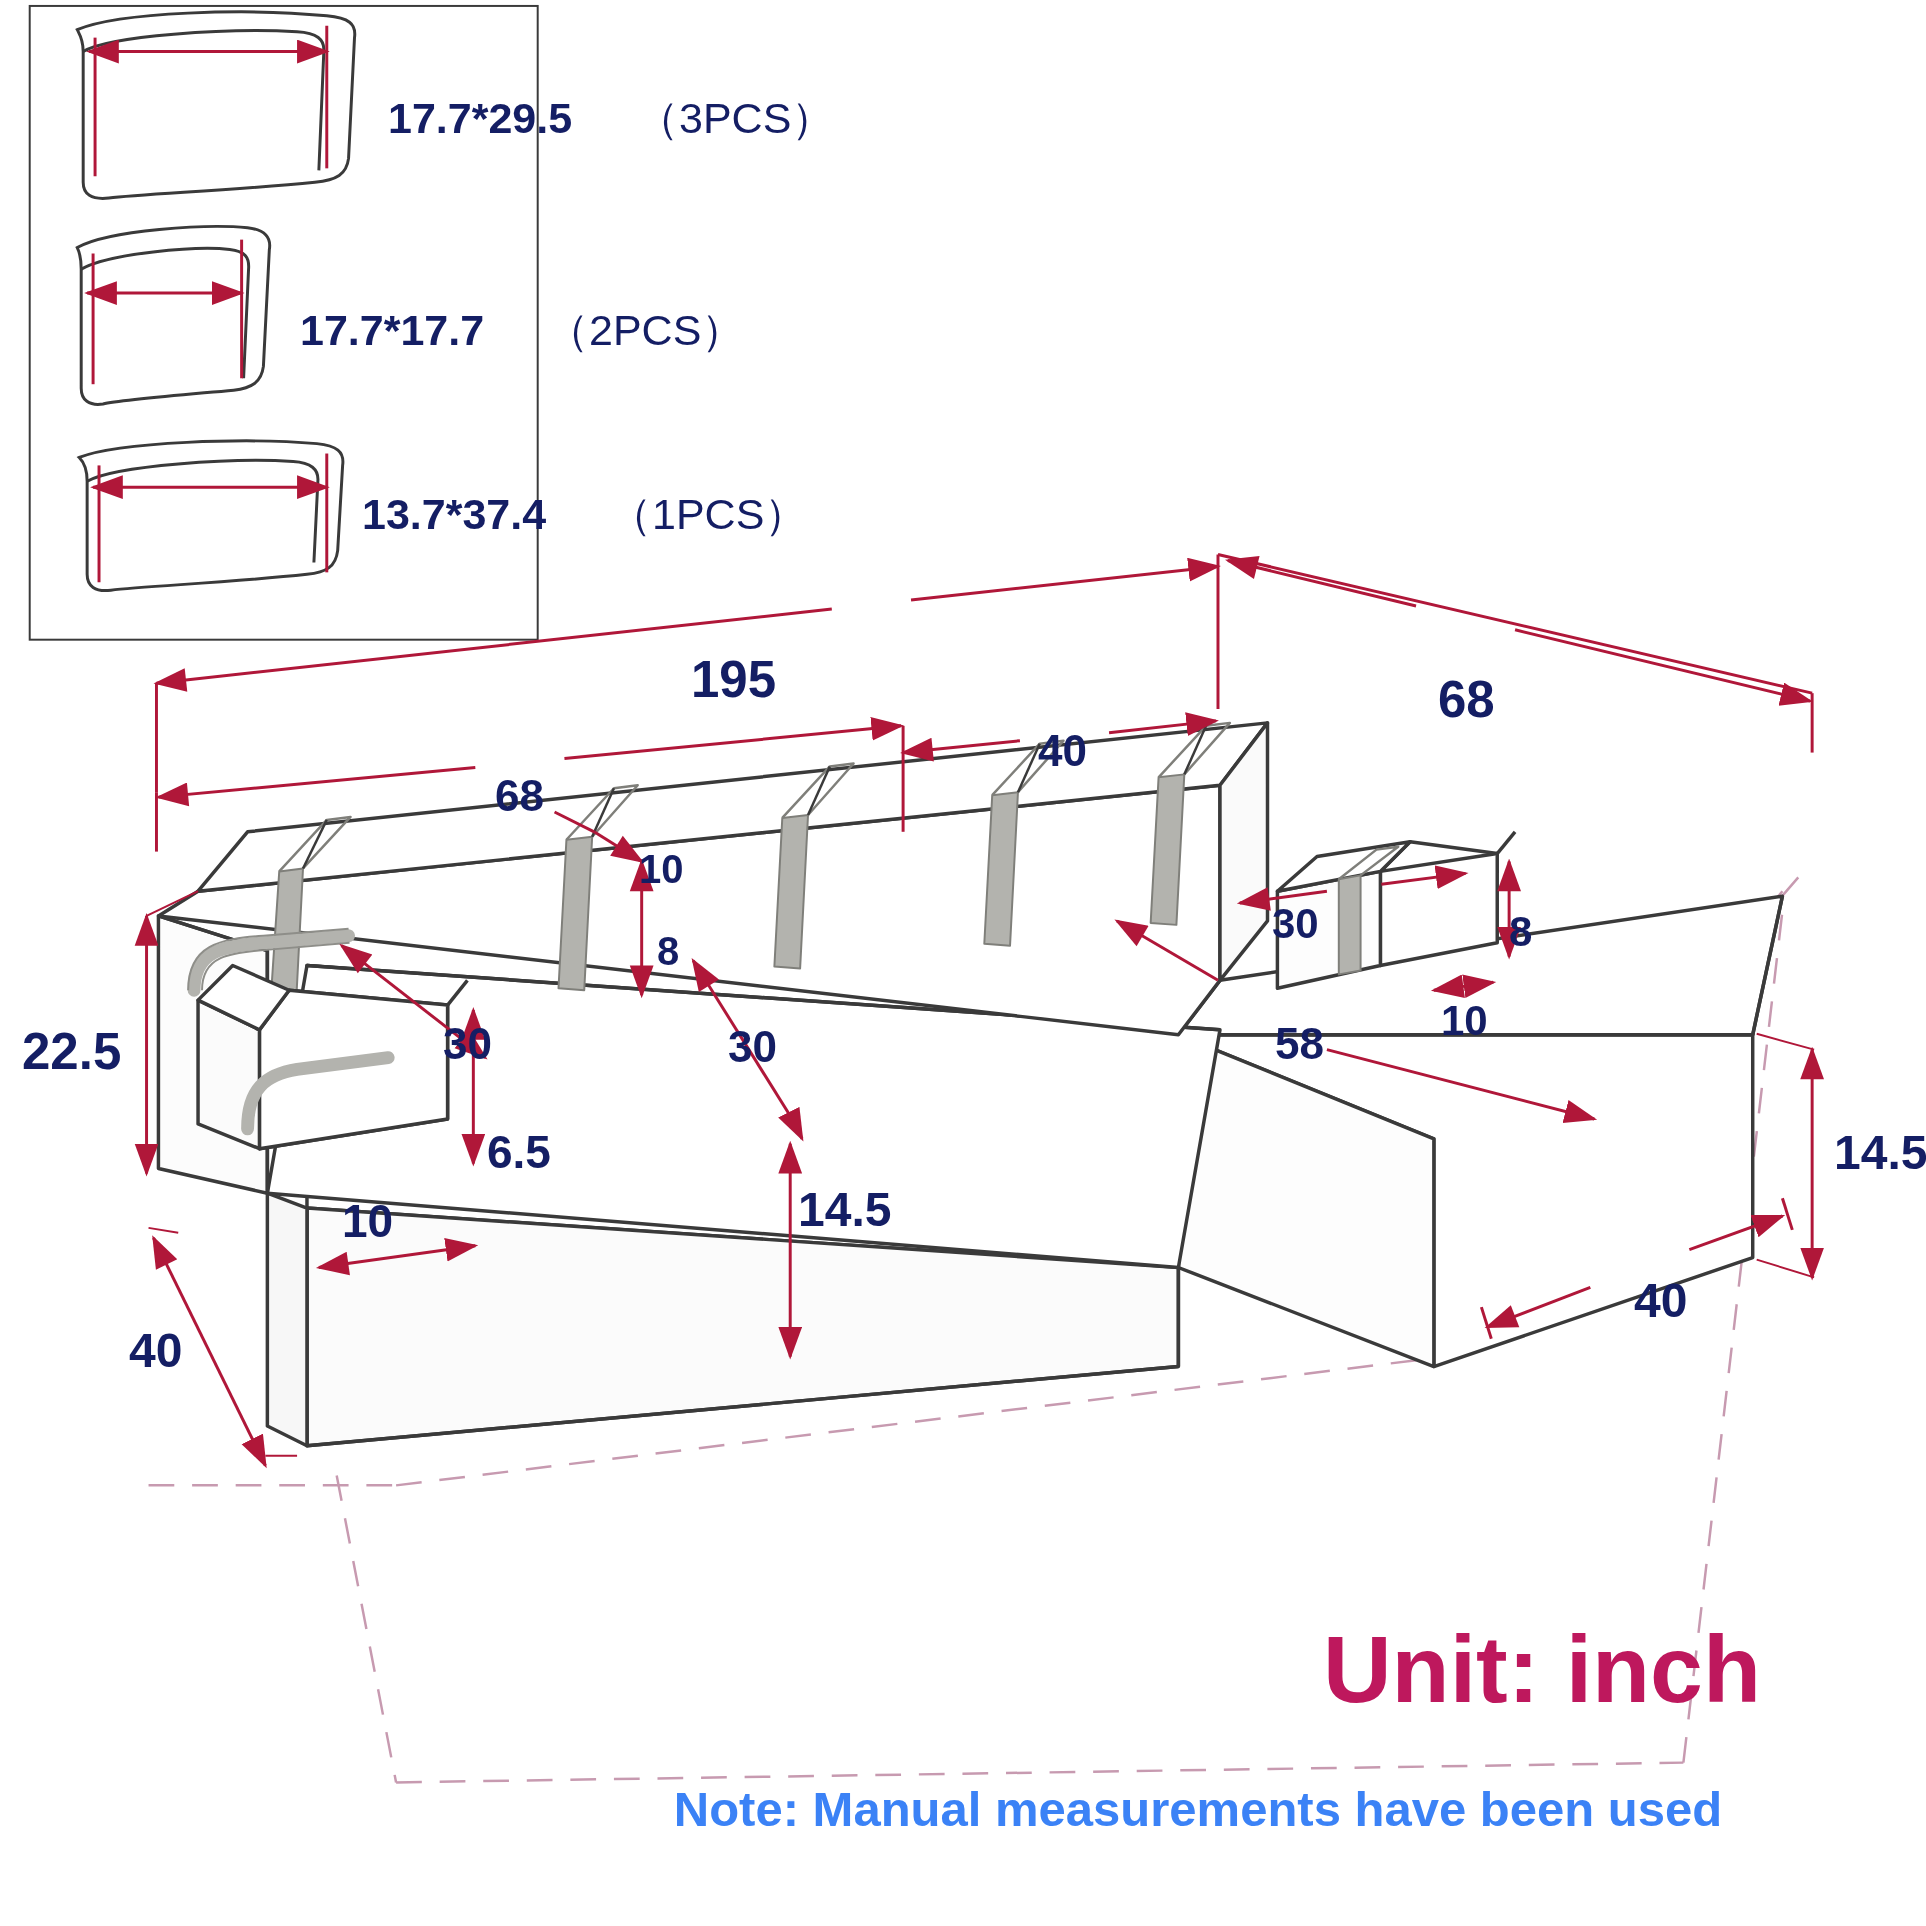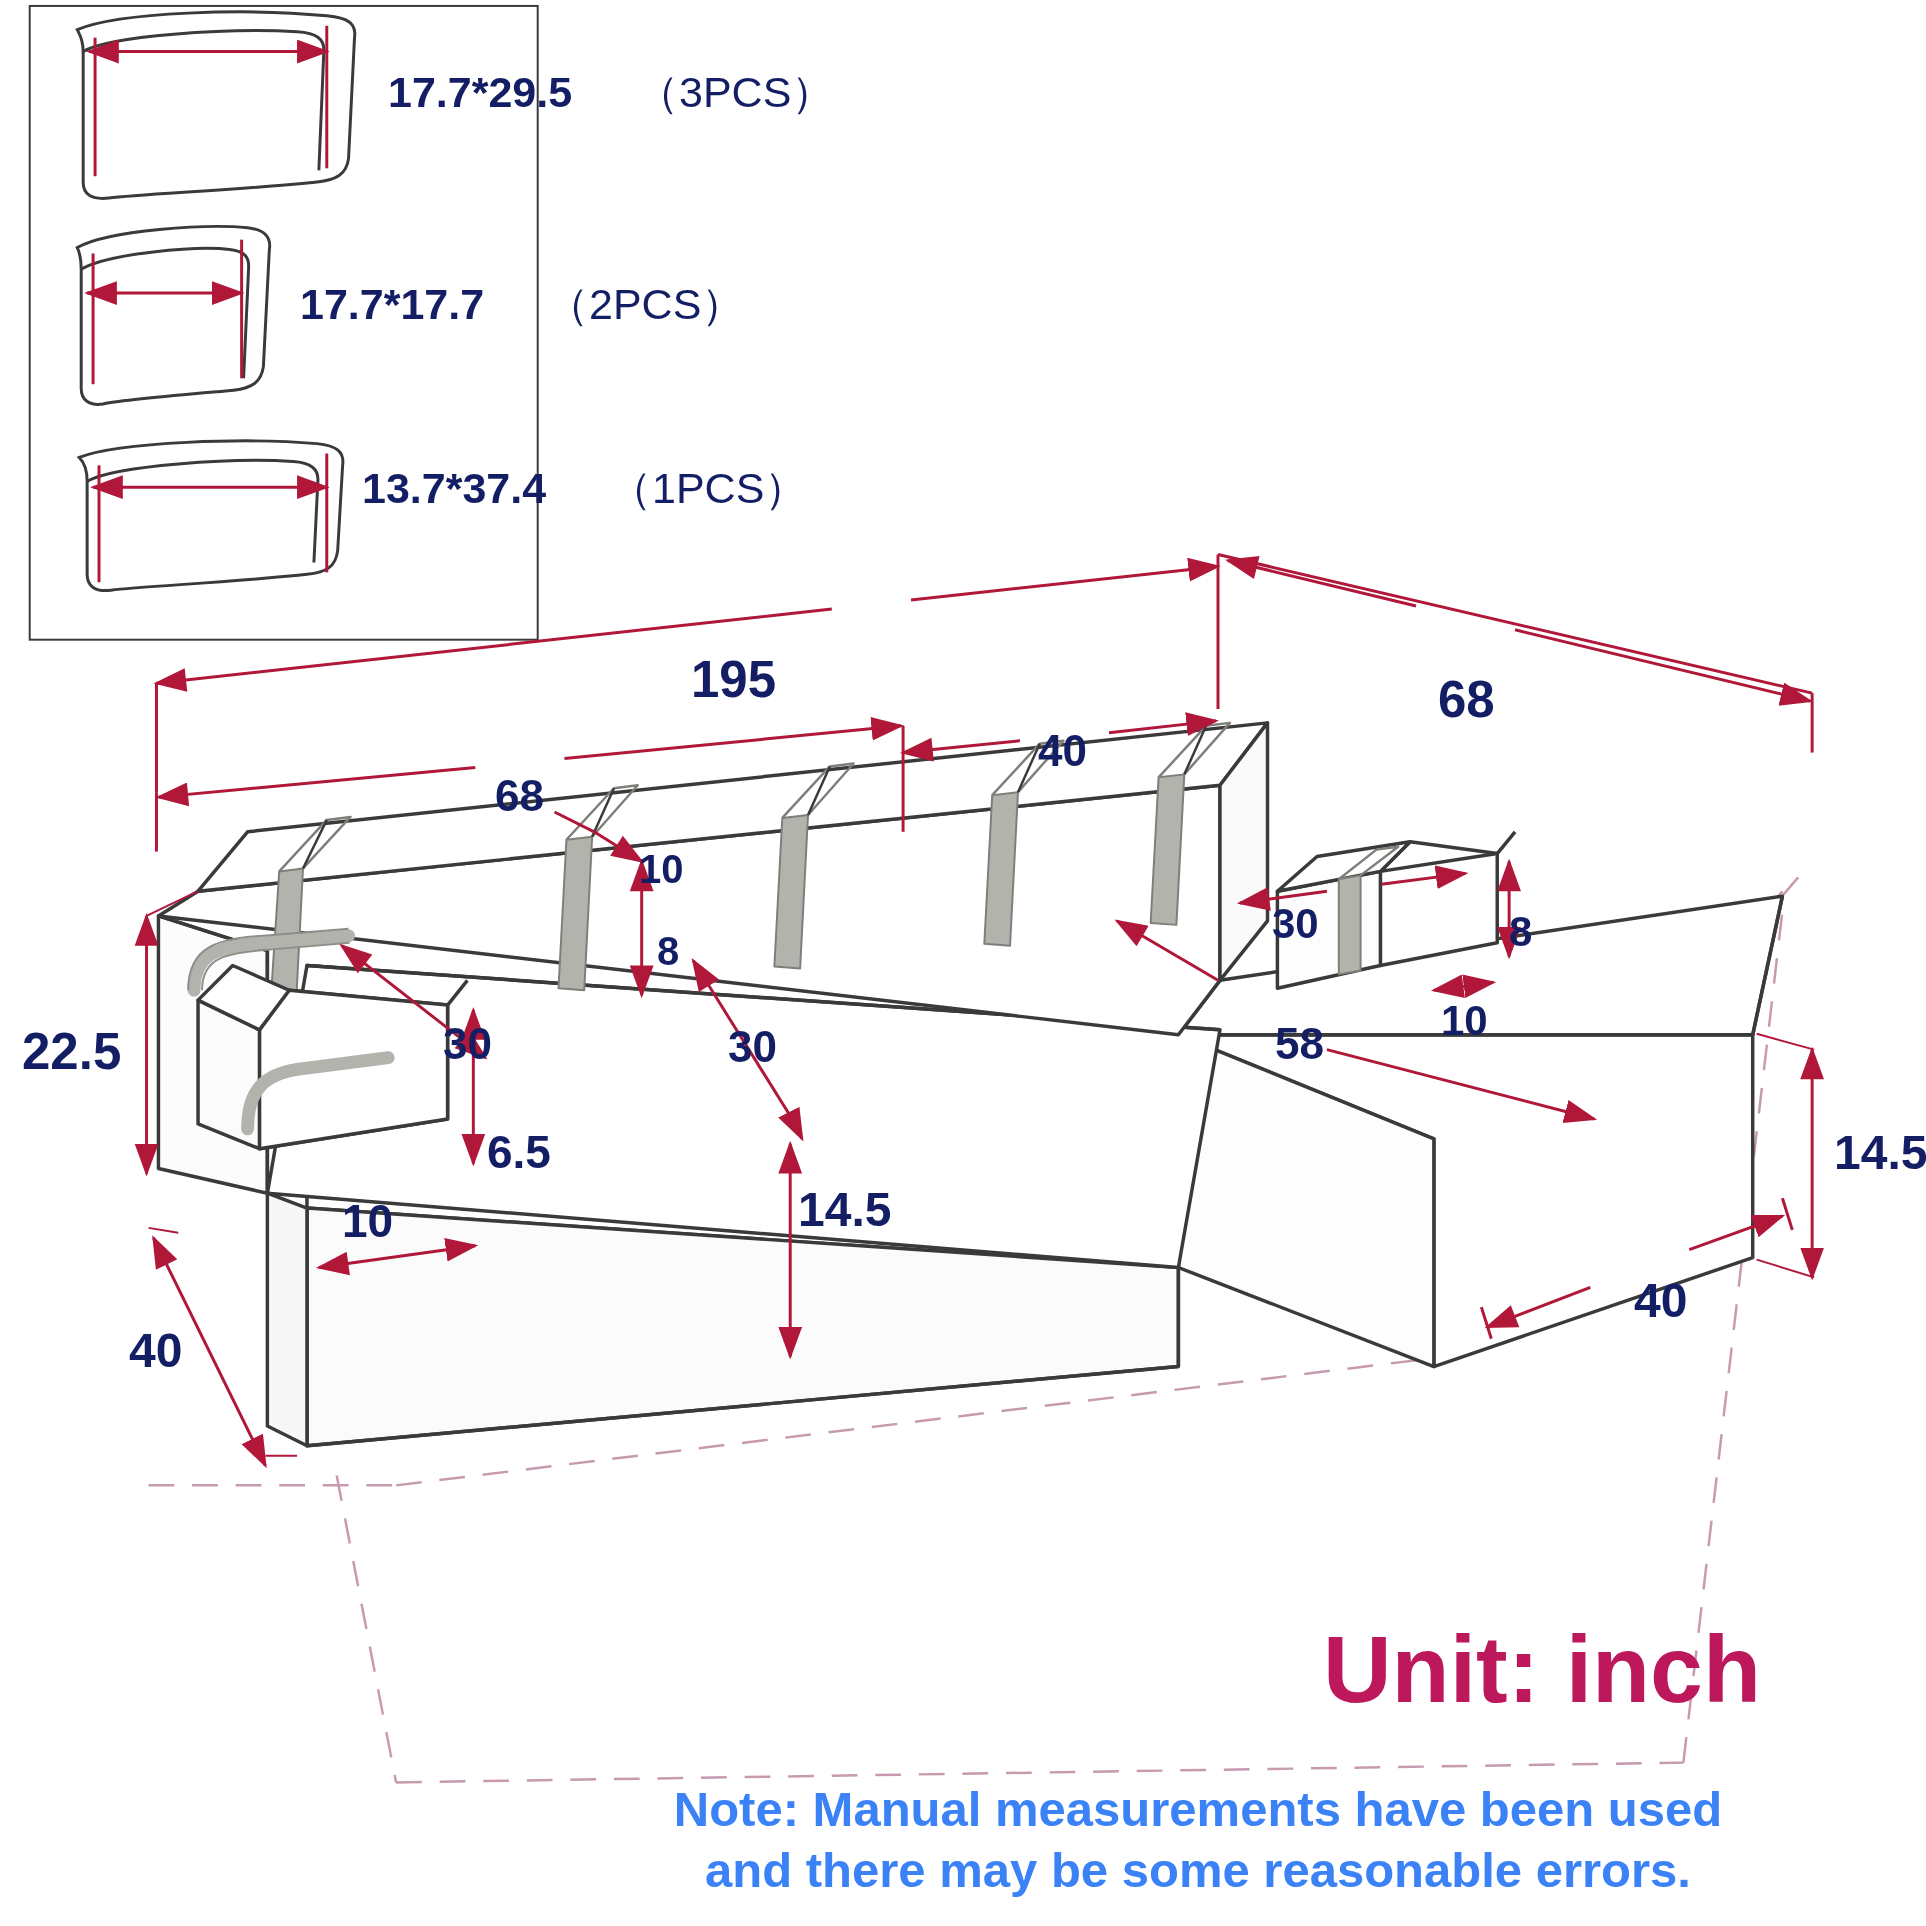--- a/index.html
+++ b/index.html
@@ -20,20 +20,21 @@
     white-space:nowrap;
     line-height:1;
   }
   .pillow-label{
     position:absolute;
     color:#141e64;
     font-weight:bold;
     font-family:"Liberation Sans", sans-serif;
     white-space:nowrap;
     line-height:1;
+    margin-top:26px;
   }
   .unit-text{
     position:absolute;
     color:#be185d;
     font-weight:bold;
     font-family:"Liberation Sans", sans-serif;
     white-space:nowrap;
     line-height:1;
   }
   .note-text{
@@ -300,16 +301,15 @@
 
   <div class="dimtext" style="left:1834px;top:1129px;font-size:48px;">14.5</div>
 
   <div class="dimtext" style="left:129px;top:1327px;font-size:48px;">40</div>
 
   <div class="dimtext" style="left:1634px;top:1277px;font-size:48px;">40</div>
 
   <div class="unit-text" style="left:1323px;top:1622px;font-size:95px;">Unit: inch</div>
 
   <div class="note-text" style="left:495px;top:1782px;width:1406px;font-size:49px;">Note: Manual measurements have been used</div>
-  <div class="note-text" style="left:495px;top:1843px;width:1406px;font-size:49px;">and there may be some reasonable errors.</div>
 
 </div>
 
 
 </body></html>

